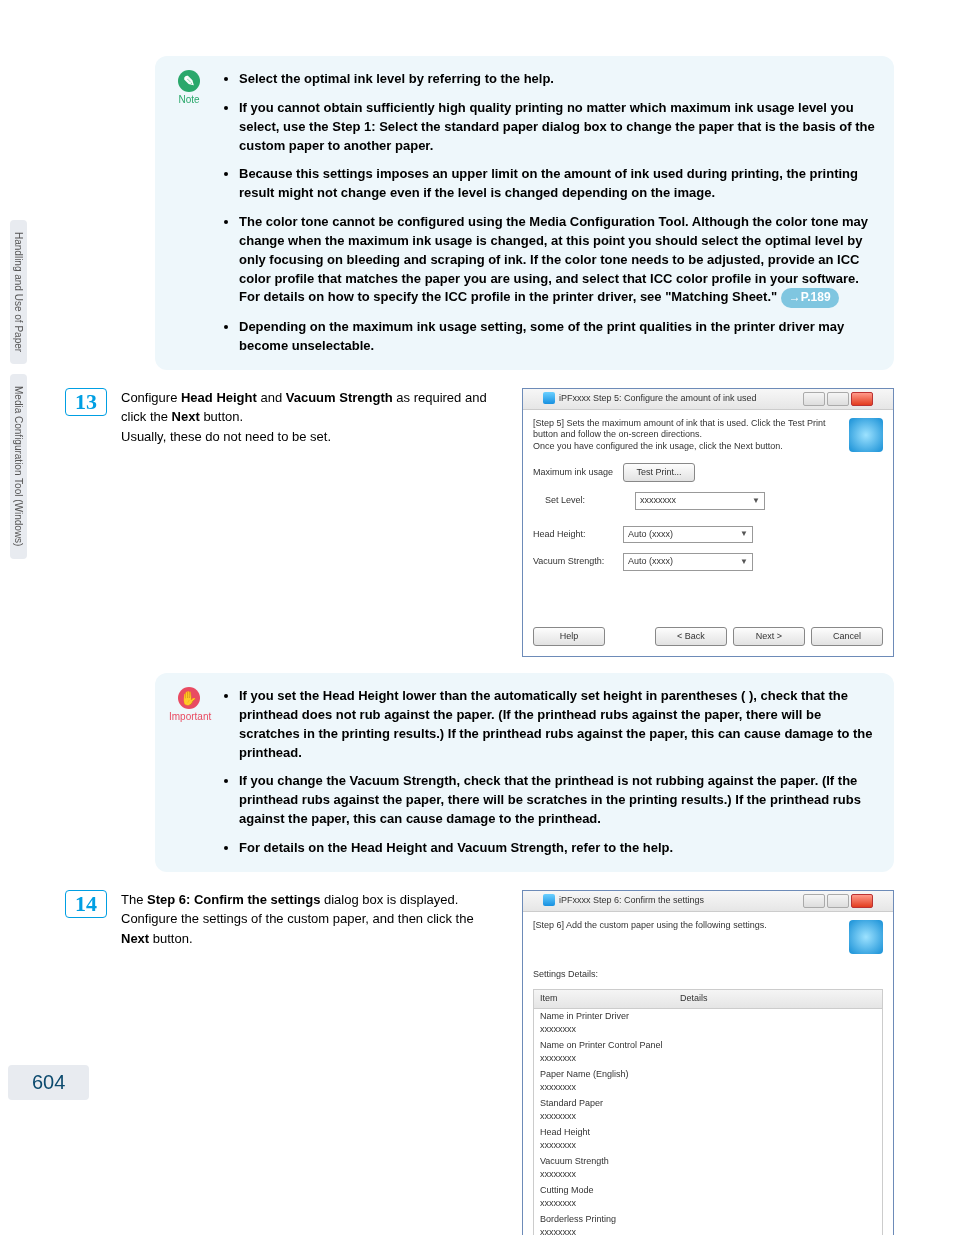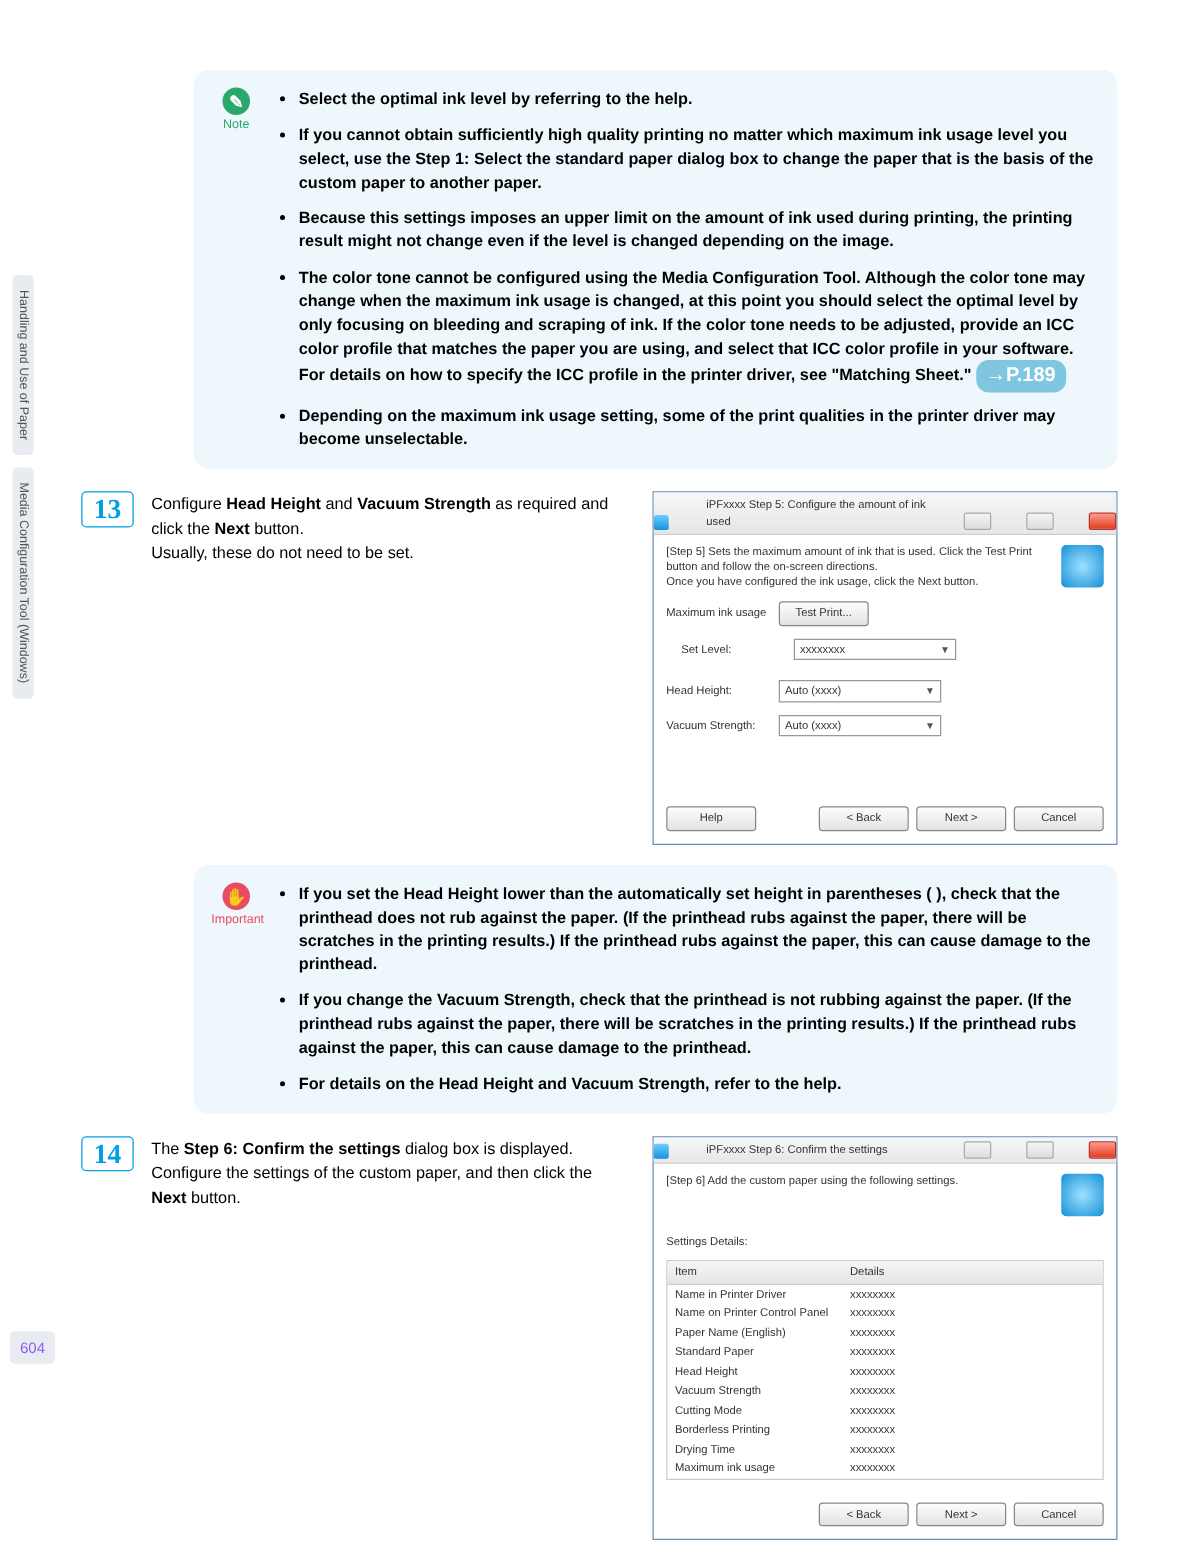--- a/index.html
+++ b/index.html
@@ -30,23 +30,23 @@
     padding: 12px 3px;
     border-radius: 4px;
     margin-bottom: 10px;
     text-align: center;
   }
   .page-num-box {
     position: absolute;
     left: 8px;
     top: 1065px;
     background: #e8ebf0;
-    color: #8b5cf6;
-    font-size: 12px;
-    padding: 6px 8px;
+    color: #0c4a6e;
+    font-size: 20px;
+    padding: 6px 24px;
     border-radius: 4px;
   }
   .header {
     display: flex;
     justify-content: space-between;
     border-bottom: 1px solid #7aa3cc;
     padding-bottom: 4px;
     margin-left: 45px;
     font-size: 12px;
     color: #333;
@@ -86,21 +86,21 @@
   .icon-label.note { color: #2aa86b; }
   .icon-label.imp { color: #e94b62; }
   .callout ul { margin: 0 0 0 54px; padding: 0 0 0 16px; }
   .callout li { margin-bottom: 10px; line-height: 1.45; font-weight: bold; }
   .callout li:last-child { margin-bottom: 0; }
   .ref-badge {
     display: inline-block;
     background: #7fc6e0;
     color: #fff;
     border-radius: 10px;
-    font-size: 16px;
+    font-size: 12px;
     padding: 1px 8px;
     vertical-align: middle;
   }
   .step {
     display: flex;
     margin-top: 18px;
     margin-left: 0;
     gap: 14px;
     align-items: flex-start;
   }
@@ -123,23 +123,22 @@
     width: 370px;
     font-size: 9px;
     color: #333;
     background: #fff;
     flex-shrink: 0;
   }
   .dialog-titlebar {
     background: linear-gradient(#f7f7f7,#e6e6e6);
     border-bottom: 1px solid #ccc;
     display: flex;
-    align-items: flex-end;
-    padding: 3px 0;
-    gap: 26px;
+    align-items: flex-start;
+    padding: 3px 20px;
   }
   .dialog-titlebar .ti {
     width: 12px; height: 12px;
     background: linear-gradient(#6bd0ff,#1790e0);
     border-radius: 2px;
     margin-right: 4px;
   }
   .dialog-titlebar .title { flex:1; }
   .win-btn {
     display:inline-block;
@@ -194,21 +193,21 @@
     margin-top:8px;
     font-size:9px;
   }
   .settings-hdr {
     display:flex;
     background: linear-gradient(#f5f5f5,#e5e5e5);
     border-bottom:1px solid #ccc;
     padding:2px 6px;
   }
   .settings-hdr .c1 { width:140px; }
-  .settings-row { display:flex; padding:1px 6px; }
+  .settings-row { display:flex; padding:1px 6px;flex-direction:column; }
   .settings-row .c1 { width:140px; }
   .footer {
     position: absolute;
     bottom: 20px;
     right: 60px;
     font-size: 12px;
     color: #737373;
   }
 </style>
 </head>

